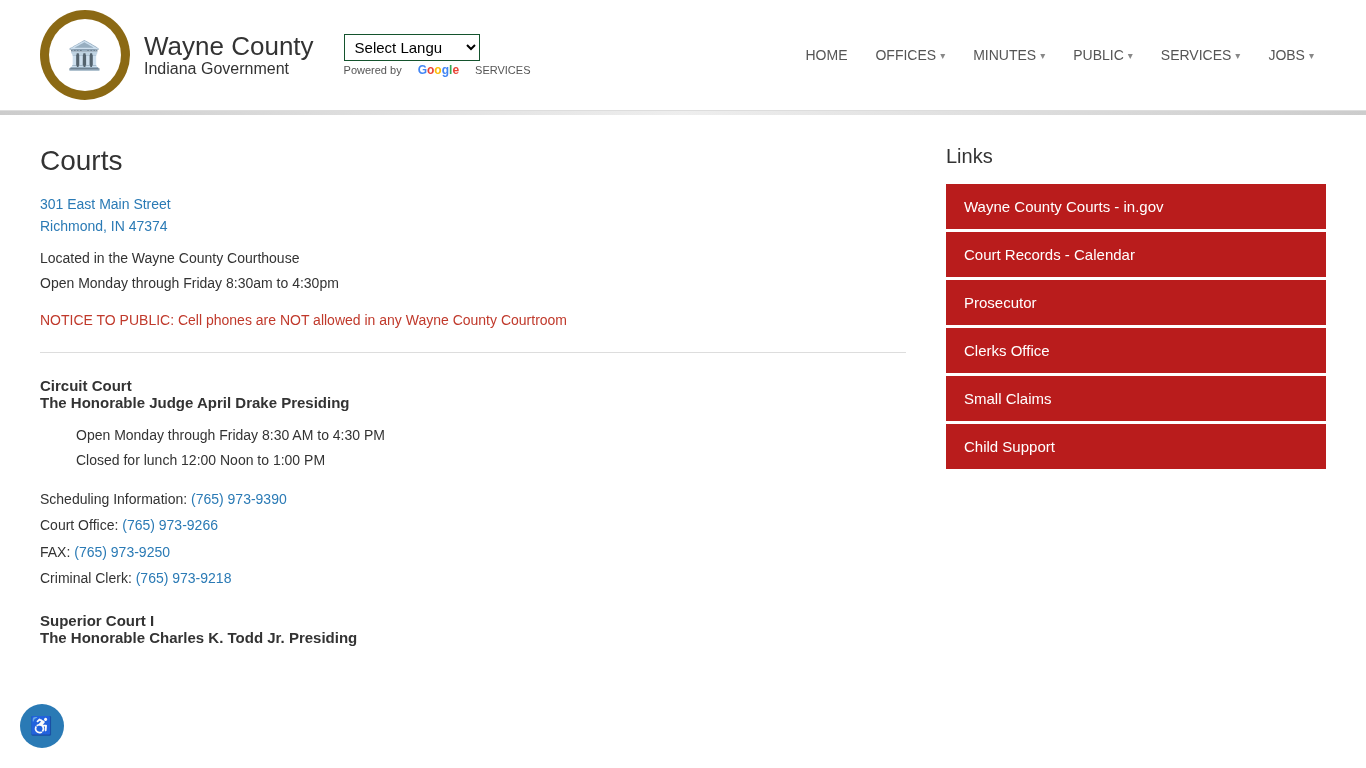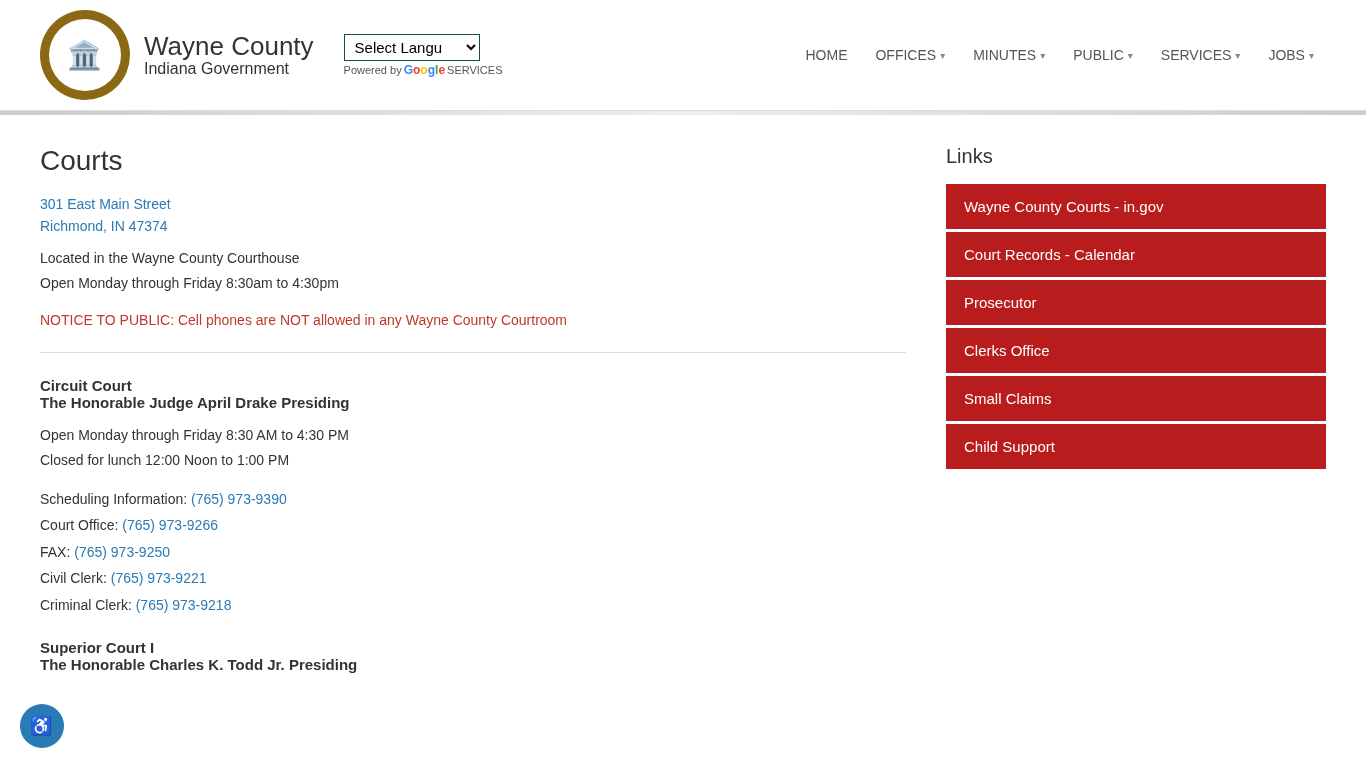--- a/index.html
+++ b/index.html
@@ -73,21 +73,21 @@
       background: #fff;
       cursor: pointer;
       width: 136px;
       appearance: auto;
     }
     .translate-powered {
       font-size: 11px;
       color: #555;
       display: flex;
       align-items: center;
-      gap: 2px;
+      gap: 16px;
       justify-content: flex-end;
     }
     .google-g {
       font-weight: bold;
       font-size: 12px;
     }
     .google-g span:nth-child(1) { color: #4285F4; }
     .google-g span:nth-child(2) { color: #EA4335; }
     .google-g span:nth-child(3) { color: #FBBC05; }
     .google-g span:nth-child(4) { color: #4285F4; }
@@ -176,20 +176,21 @@
       font-weight: bold;
       font-size: 15px;
       color: #333;
       margin-bottom: 12px;
     }
     .court-hours {
       line-height: 1.8;
       color: #333;
       font-size: 14px;
       margin-bottom: 12px;
+      margin-left: 36px;
     }
     .court-contacts {
       line-height: 1.9;
       font-size: 14px;
       color: #333;
     }
     .phone-link {
       color: #2a7ab5;
       text-decoration: none;
     }
@@ -338,26 +339,20 @@
             <span>(765) 973-9266</span>
           </a>
         </div>
         <div>
           <span>FAX:</span>
           <a class="phone-link" href="#">
             <span>(765) 973-9250</span>
           </a>
         </div>
         <div>
-          <span>Civil Clerk:</span>
-          <a class="phone-link" href="#">
-            <span>(765) 973-9221</span>
-          </a>
-        </div>
-        <div>
           <span>Criminal Clerk:</span>
           <a class="phone-link" href="#">
             <span>(765) 973-9218</span>
           </a>
         </div>
       </div>
     </div>
 
     <div class="court-section">
       <div class="court-name">Superior Court I</div>

